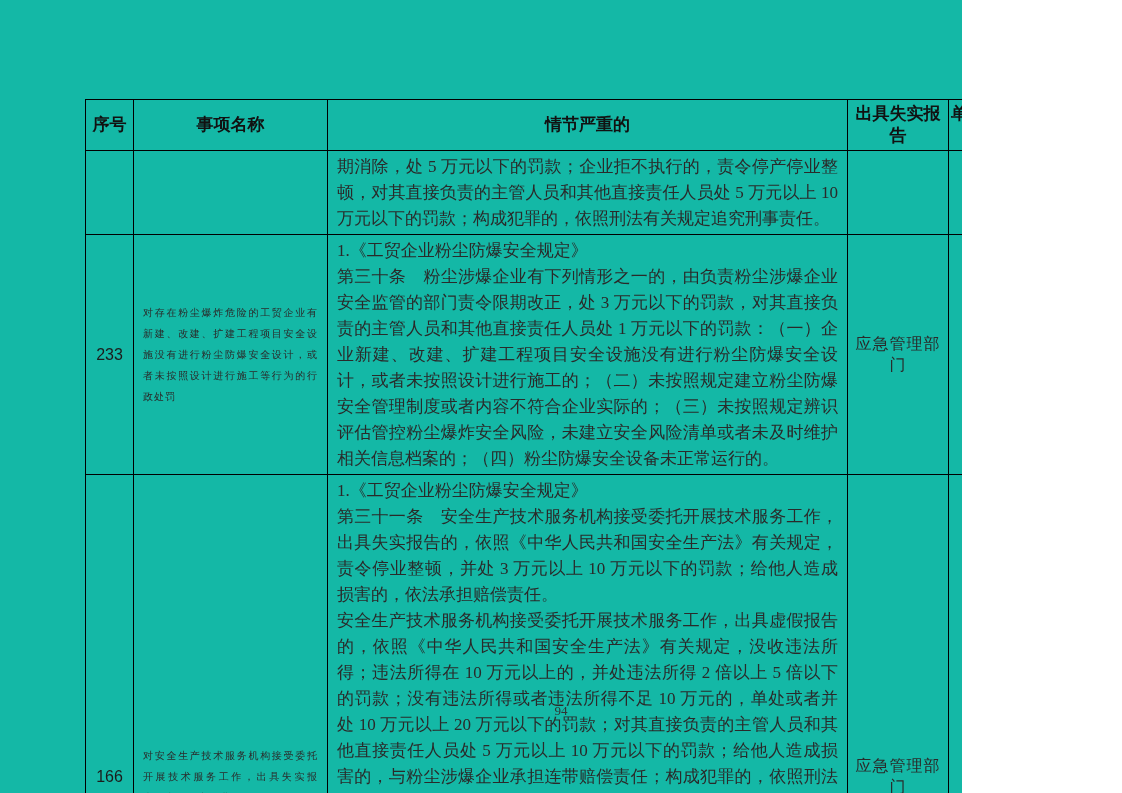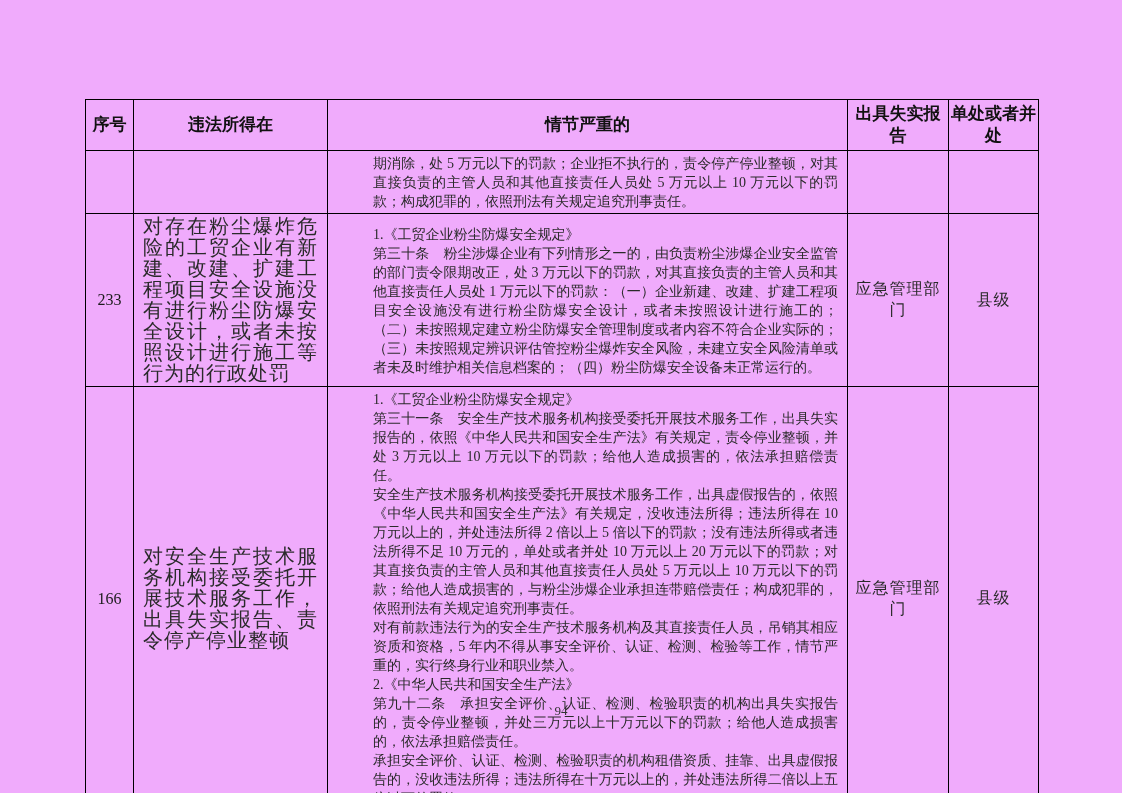--- a/index.html
+++ b/index.html
@@ -2,23 +2,23 @@
 <html><head>
 <meta charset="utf-8">
 <style>
   html, body {
     margin: 0;
     padding: 0;
     background: #ffffff;
   }
   .page {
     position: relative;
-    width: 1122px;
+    width: 962px;
     height: 793px;
-    background: #f0abfc;
+    background: #14b8a6;
     font-family: "Liberation Serif", serif;
     color: #262626;
     overflow: hidden;
   }
   table.doc-table {
     position: absolute;
     left: 85px;
     top: 99px;
     width: 953px;
     border-collapse: collapse;
@@ -55,49 +55,48 @@
     overflow: hidden;
   }
   .center-cell {
     display: flex;
     align-items: center;
     justify-content: center;
     text-align: center;
     font-size: 16px;
   }
   .seq-text {
-    font-family: Liberation Serif, serif;
+    font-family: Liberation Sans, sans-serif;
     font-size: 16px;
     color: #1c1c1c;
   }
   .name-box {
     display: flex;
     align-items: center;
     padding: 2px 9px;
   }
   .name-text {
     width: 100%;
-    font-size: 20px;
+    font-size: 10px;
     line-height: 21px;
     text-align: justify;
     text-justify: inter-character;
     letter-spacing: 1px;
     color: #2a2a2a;
   }
   .basis-box {
     padding: 3px 9px 2px 9px;
   }
   .basis-text {
-    font-size: 14px;
-    line-height: 19px;
+    font-size: 17px;
+    line-height: 26px;
     white-space: pre-wrap;
     text-align: justify;
     text-justify: inter-character;
     color: #2a2a2a;
-    margin-left: 36px;
   }
   .basis-top { vertical-align: top; }
   .auth-text, .level-text {
     font-size: 16px;
     letter-spacing: 1px;
     color: #2a2a2a;
   }
   .page-number {
     position: absolute;
     left: 0;
@@ -119,21 +118,21 @@
       <col class="c-seq">
         <col class="c-name">
         <col class="c-basis">
         <col class="c-auth">
         <col class="c-level">
     </colgroup>
 
     <tbody>
         <tr class="r-header">
       <th>序号</th>
-      <th>违法所得在</th>
+      <th>事项名称</th>
       <th>情节严重的</th>
       <th>出具失实报告</th>
       <th>单处或者并处</th>
     </tr>
 
     <tr class="r-cont">
       <td>
             <div class="cellbox center-cell seq-text"></div>
           </td>
       <td>

